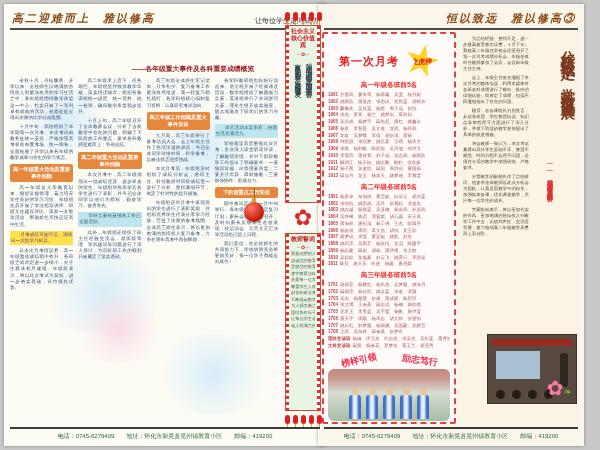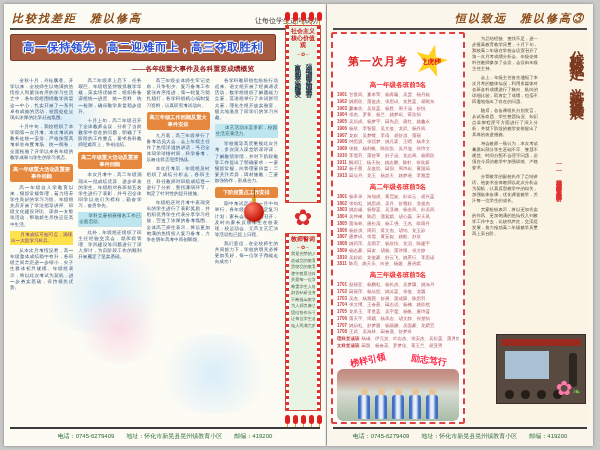--- a/index.html
+++ b/index.html
@@ -1,20 +1,20 @@
 <!DOCTYPE html>
 <html><head>
 <meta charset="utf-8">
 <style>
   html,body{margin:0;padding:0;background:#bfbfbf;}
   #stage{position:relative;width:600px;height:450px;background:#c9c9c9;overflow:hidden;
          font-family:"Liberation Sans",sans-serif;}
   .page{position:absolute;top:4px;bottom:4px;background:#fcfbf4;box-shadow:0 0 3px rgba(0,0,0,.35);}
   #page-left{left:4px;width:322px;}
-  #page-right{left:327px;width:266px;background:#fbf6ec;}
+  #page-right{left:318px;width:266px;background:#fbf6ec;}
 
   
   .hdr{position:absolute;top:5px;left:8px;right:8px;height:17px;display:flex;
        justify-content:space-between;align-items:flex-end;z-index:3;}
   .motto{font-family:"DejaVu Serif",serif;font-style:italic;font-weight:bold;
          color:#8a4a16;font-size:11px;letter-spacing:2px;white-space:nowrap;}
   .slogan{font-size:7px;color:#333;}
   .hdr-rule{position:absolute;top:24px;left:6px;right:6px;height:2px;background:#4a4a4a;z-index:3;}
 
   
@@ -123,28 +123,25 @@
 
   <div class="page" id="page-left">
 
     <div class="cloud" style="left:6px;top:86px;width:110px;height:60px;"></div>
     <div class="cloud" style="left:140px;top:110px;width:120px;height:70px;"></div>
     <div class="cloud" style="left:30px;top:250px;width:140px;height:80px;"></div>
     <div class="cloud" style="left:150px;top:330px;width:120px;height:80px;"></div>
     <div class="blossom" style="left:70px;top:290px;width:90px;height:70px;"></div>
 
     <div class="hdr">
-      <span class="motto">比较找差距　雅以修高</span>
+      <span class="motto">高二迎难而上　雅以修高</span>
       <span class="slogan">让每位学生走向成功</span>
     </div>
     <div class="hdr-rule"></div>
 
-    <div class="banner">
-      <span class="banner-title">高一保持领先，高二迎难而上，高三夺取胜利</span>
-    </div>
     <div class="banner-sub">——各年级重大事件及各科重要成绩概览</div>
 
     <div class="body-cols">
       <div class="bcol">
 
       <div class="blk-p">金秋十月，丹桂飘香。开学以来，全校师生以饱满的热情投入到紧张有序的学习生活之中，各年级组围绕教学质量这一中心，扎实开展了一系列卓有成效的活动，校园处处呈现出浓厚的比学赶超氛围。</div>
           <div class="blk-p">十月中旬，我校组织了本学期第一次月考。本次考试由教务处统一安排，严格按照高考标准布置考场、统一阅卷，全面检验了开学以来各年级的教学成果与学生的学习状态。</div>
           <div class="blk-h">高一年级重大活动及重要事件回顾</div>
           <div class="blk-p">高一年级自入学教育以来，狠抓常规管理，着力培养学生良好的学习习惯。年级组先后开展了学法指导讲座、班级文化建设评比、课前一支歌等活动，帮助新生尽快适应高中生活。</div>
           <div class="blk-hl">月考成绩可圈可点，涌现出一大批学习标兵。</div>

